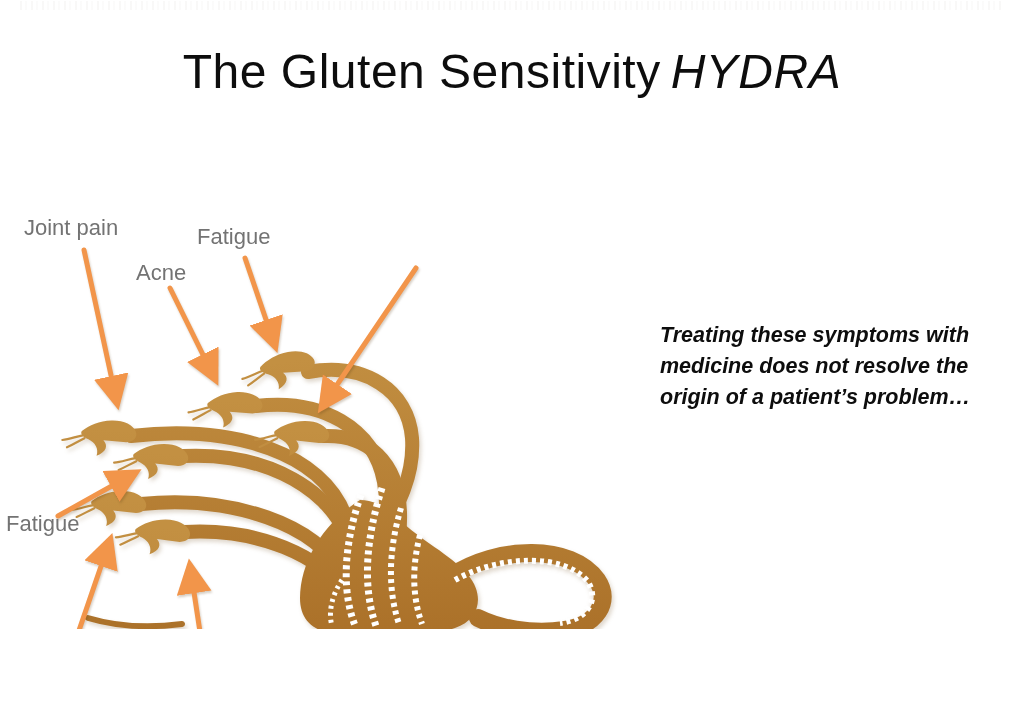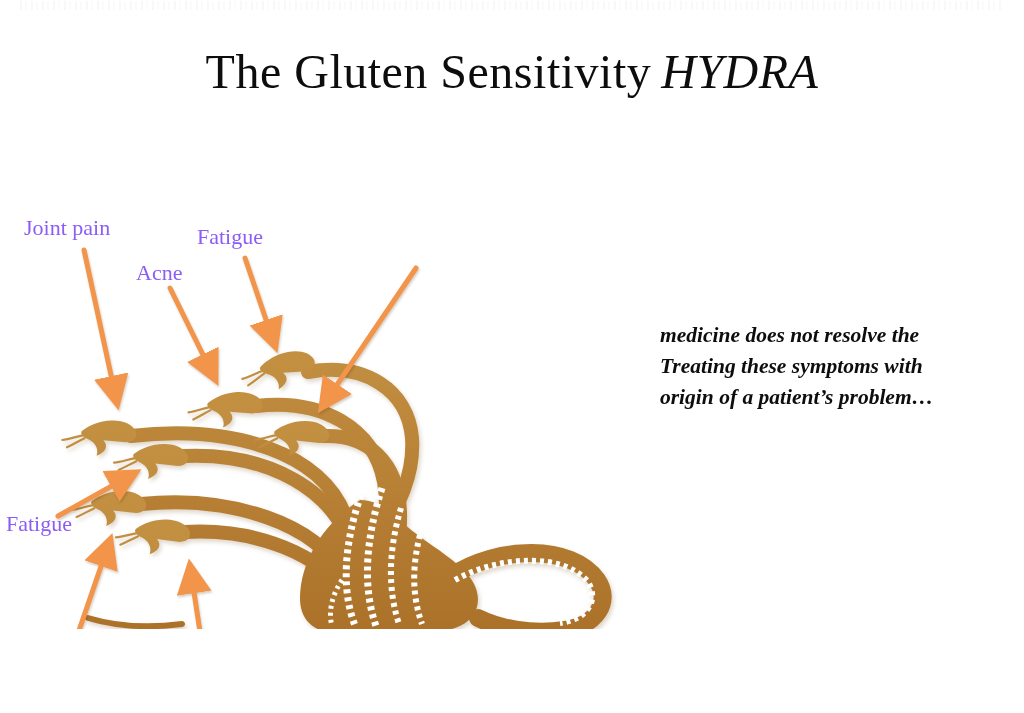--- a/index.html
+++ b/index.html
@@ -1,39 +1,39 @@
 <!DOCTYPE html>
 <html><head>
 <meta charset="utf-8">
 <style>
   html,body{margin:0;padding:0;background:#ffffff;}
   #slide{
     position:relative;
     width:1024px;height:629px;
     background:#ffffff;
     overflow:hidden;
-    font-family:Liberation Serif, serif;
+    font-family:Liberation Sans, sans-serif;
   }
   
   #watermark-strip{
     position:absolute;left:20px;top:1px;width:984px;height:9px;
     background:
       repeating-linear-gradient(90deg, rgba(150,140,130,0.12) 0 2px, transparent 2px 5px, rgba(150,140,130,0.07) 5px 7px, transparent 7px 11px);
     opacity:.5;
   }
   #title{
     position:absolute;left:0;right:0;top:44px;
     margin:0;text-align:center;
     font-size:48px;font-weight:400;color:#0d0d0d;
     letter-spacing:.5px;white-space:nowrap;
   }
   #title .it{font-style:italic;margin-left:10px;}
   .lbl{
     position:absolute;
-    font-size:22px;color:#8b5cf6;line-height:30px;
+    font-size:22px;color:#737373;line-height:30px;
   }
   #lbl-joint-pain{left:24px;top:213px;}
   #lbl-acne{left:136px;top:258px;}
   #lbl-bloating{left:197px;top:222px;}
   #lbl-hormone{left:370px;top:203px;width:125px;line-height:32px;}
   #lbl-fatigue{left:6px;top:509px;}
   #lbl-nausea{left:33px;top:643px;}
   #lbl-weight-gain{left:153px;top:658px;}
   #note{
     position:absolute;left:660px;top:320px;width:345px;
@@ -128,18 +128,18 @@
     </g>
   </svg>
 
   <div class="lbl" id="lbl-joint-pain">Joint pain</div>
   <div class="lbl" id="lbl-acne">Acne</div>
   <div class="lbl" id="lbl-bloating">Fatigue</div>
   <div class="lbl" id="lbl-fatigue">Fatigue</div>
   <div class="lbl" id="lbl-nausea">Nausea</div>
 
   <div id="note">
+    <span>Treating these symptoms with</span>
     <span>medicine does not resolve the</span>
-    <span>Treating these symptoms with</span>
     <span>origin of a patient’s problem…</span>
   </div>
 
 </div>
 
 </body></html>

